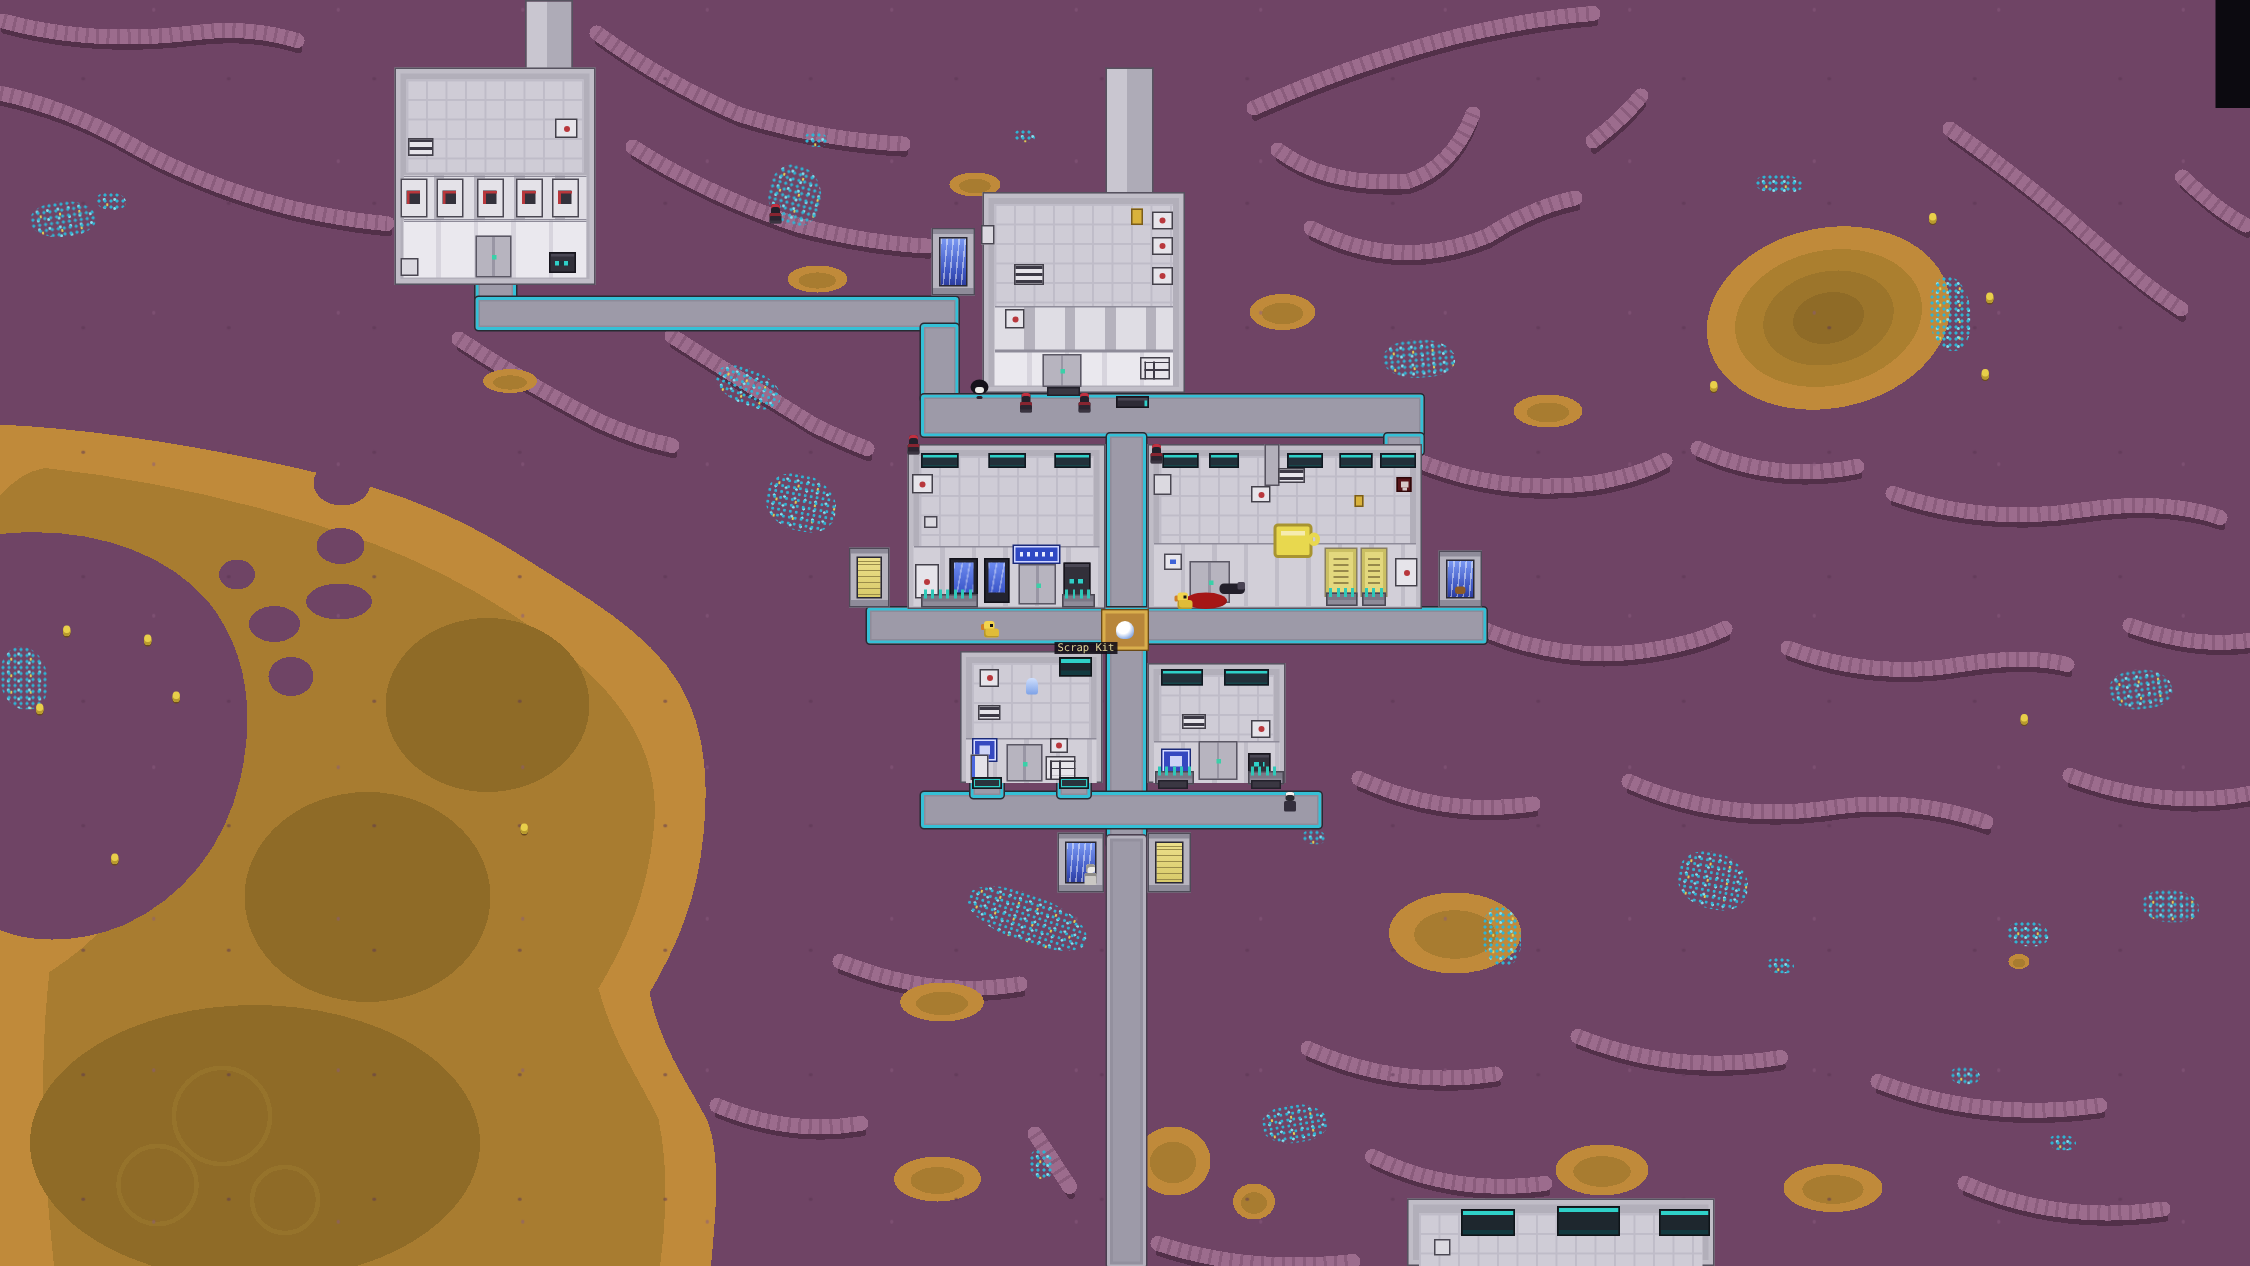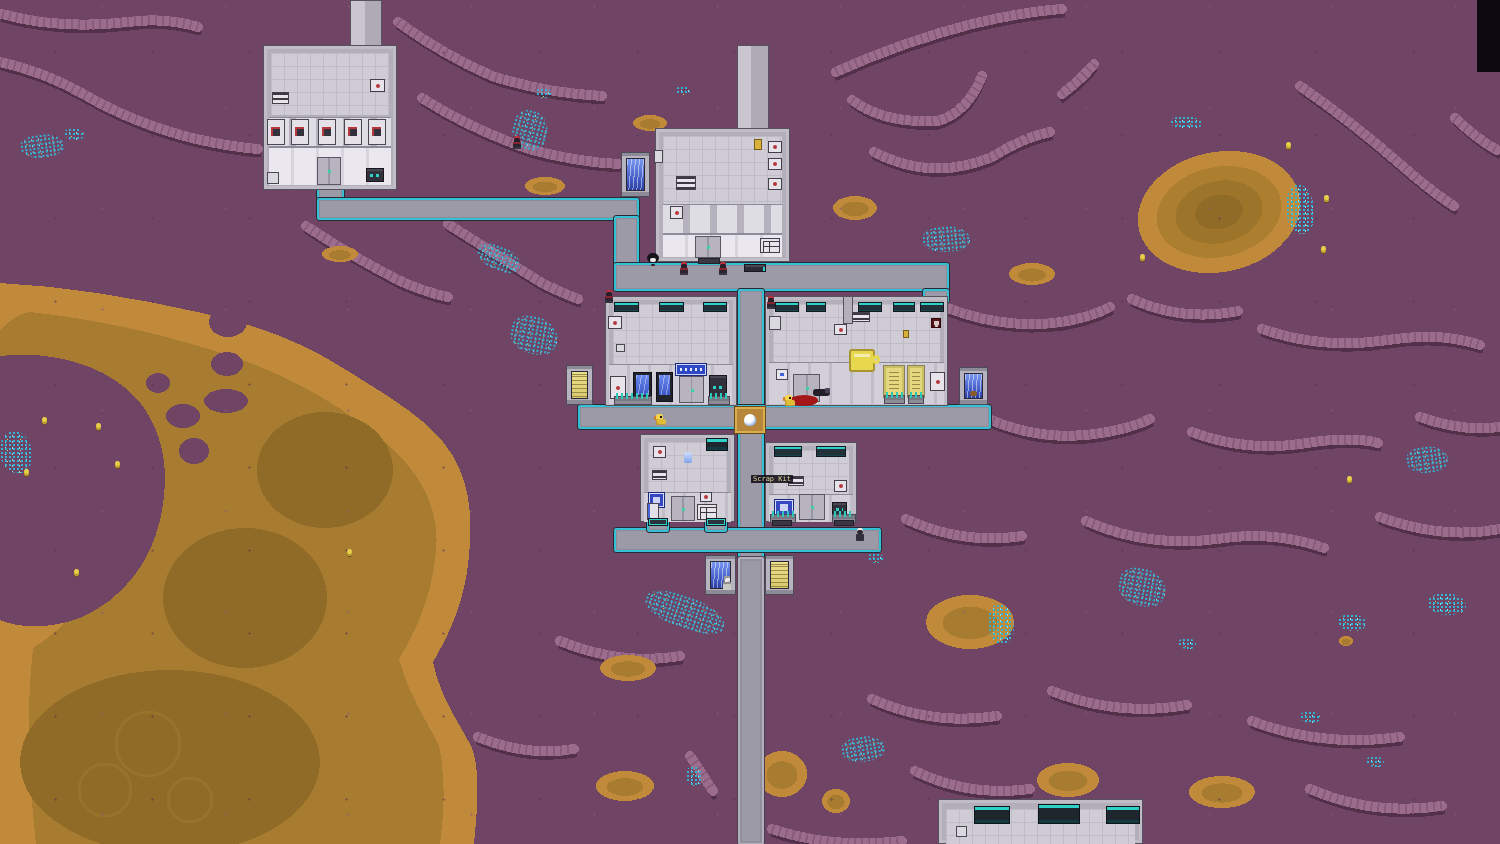--- a/index.html
+++ b/index.html
@@ -402,21 +402,21 @@
     <div class="char duck" style="left: 655px; top: 414px;">
       <i></i>
     </div>
     <div class="char duck" style="left: 784px; top: 395px;">
       <i></i>
     </div>
     <div class="char dog" style="left: 813px; top: 388px;"></div>
     <div class="char whitehair" style="left: 855px; top: 528px;"></div>
     <div class="char skeleton" style="left: 721px; top: 576px;"></div>
     <div class="item-frame" style="left: 735px; top: 407px; width: 26px; height: 22px;"></div>
-    <div class="nametag" style="left: 751px; top: 428px; margin-top: 47px;">Scrap Kit</div>
+    <div class="nametag" style="left: 703px; top: 428px;">Scrap Kit</div>
     <div class="critter" style="left: 42px; top: 417px;"></div>
     <div class="critter" style="left: 96px; top: 423px;"></div>
     <div class="critter" style="left: 115px; top: 461px;"></div>
     <div class="critter" style="left: 24px; top: 469px;"></div>
     <div class="critter" style="left: 74px; top: 569px;"></div>
     <div class="critter" style="left: 347px; top: 549px;"></div>
     <div class="critter" style="left: 1286px; top: 142px;"></div>
     <div class="critter" style="left: 1324px; top: 195px;"></div>
     <div class="critter" style="left: 1321px; top: 246px;"></div>
     <div class="critter" style="left: 1140px; top: 254px;"></div>

